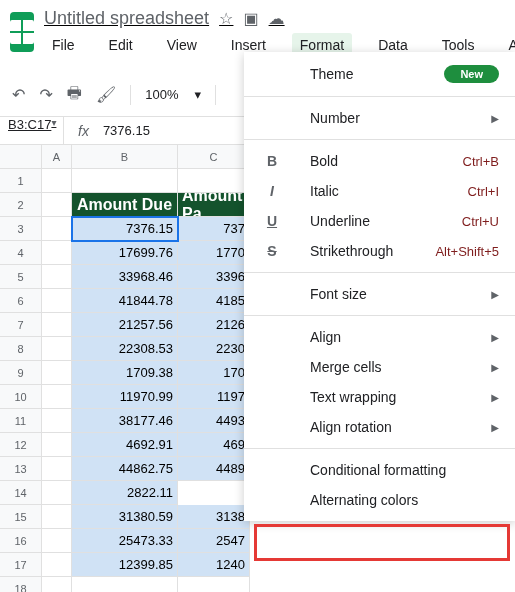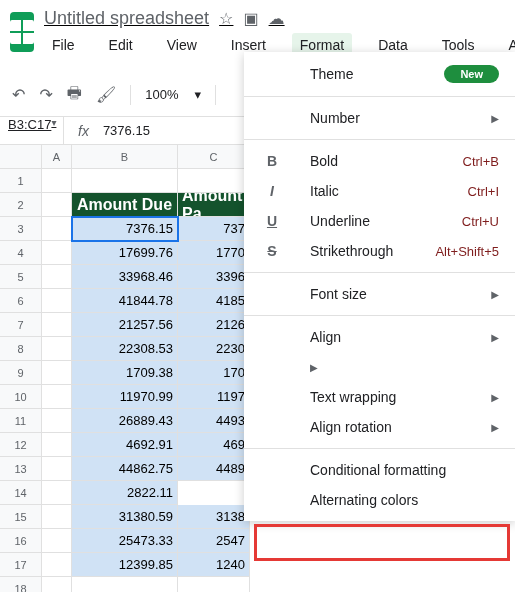--- a/index.html
+++ b/index.html
@@ -192,21 +192,21 @@
           <div class="cell cell-b sel">1709.38</div>
           <div class="cell cell-c sel">170</div>
         </div>
       <div class="data-row">
           <div class="cell cell-a"></div>
           <div class="cell cell-b sel">11970.99</div>
           <div class="cell cell-c sel">1197</div>
         </div>
       <div class="data-row">
           <div class="cell cell-a"></div>
-          <div class="cell cell-b sel">26889.43</div>
+          <div class="cell cell-b sel">38177.46</div>
           <div class="cell cell-c sel">4493</div>
         </div>
       <div class="data-row">
           <div class="cell cell-a"></div>
           <div class="cell cell-b sel">4692.91</div>
           <div class="cell cell-c sel">469</div>
         </div>
       <div class="data-row">
           <div class="cell cell-a"></div>
           <div class="cell cell-b sel">44862.75</div>
@@ -280,20 +280,21 @@
       <span class="dd-arrow">▶</span>
     </div>
   <div class="dd-sep"></div>
   <div class="dd-item dd-noicon">
       <span class="dd-icon">.</span>
       <span class="dd-label">Align</span>
       <span class="dd-arrow">▶</span>
     </div>
   <div class="dd-item dd-noicon">
       <span class="dd-icon">.</span>
+      <span class="dd-label">Merge cells</span>
       <span class="dd-arrow">▶</span>
     </div>
   <div class="dd-item dd-noicon">
       <span class="dd-icon">.</span>
       <span class="dd-label">Text wrapping</span>
       <span class="dd-arrow">▶</span>
     </div>
   <div class="dd-item dd-noicon">
       <span class="dd-icon">.</span>
       <span class="dd-label">Align rotation</span>

